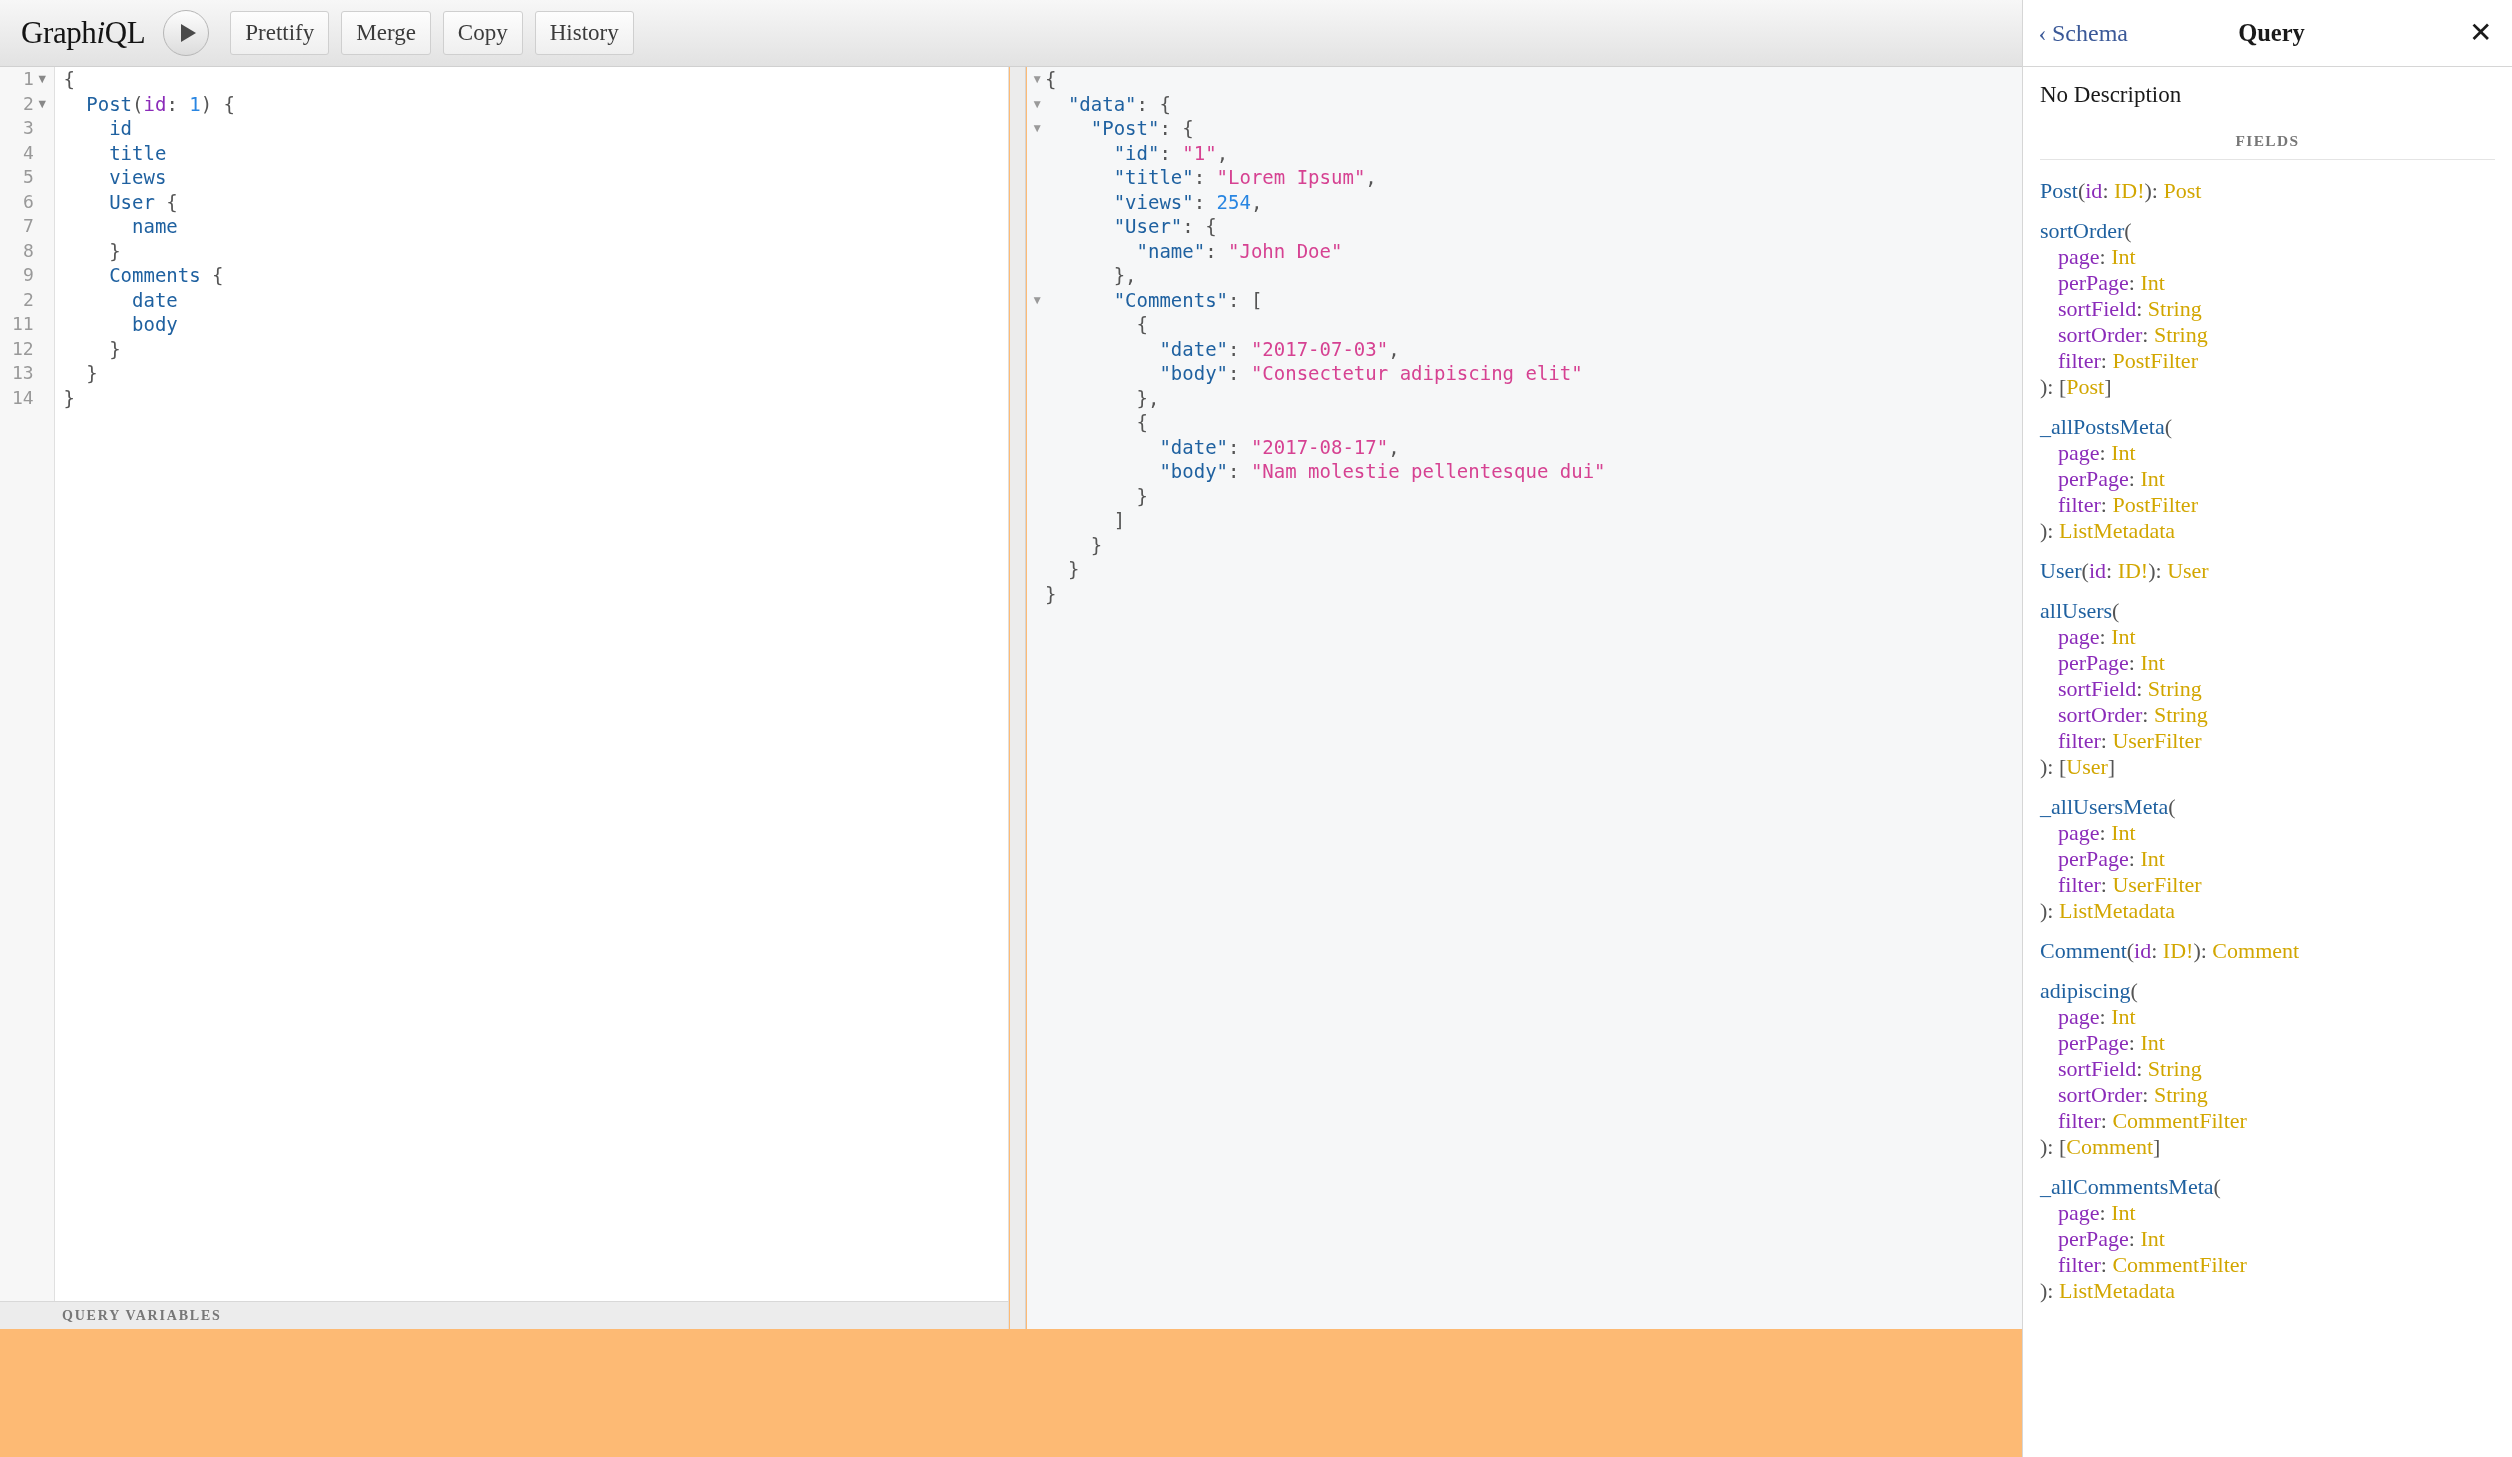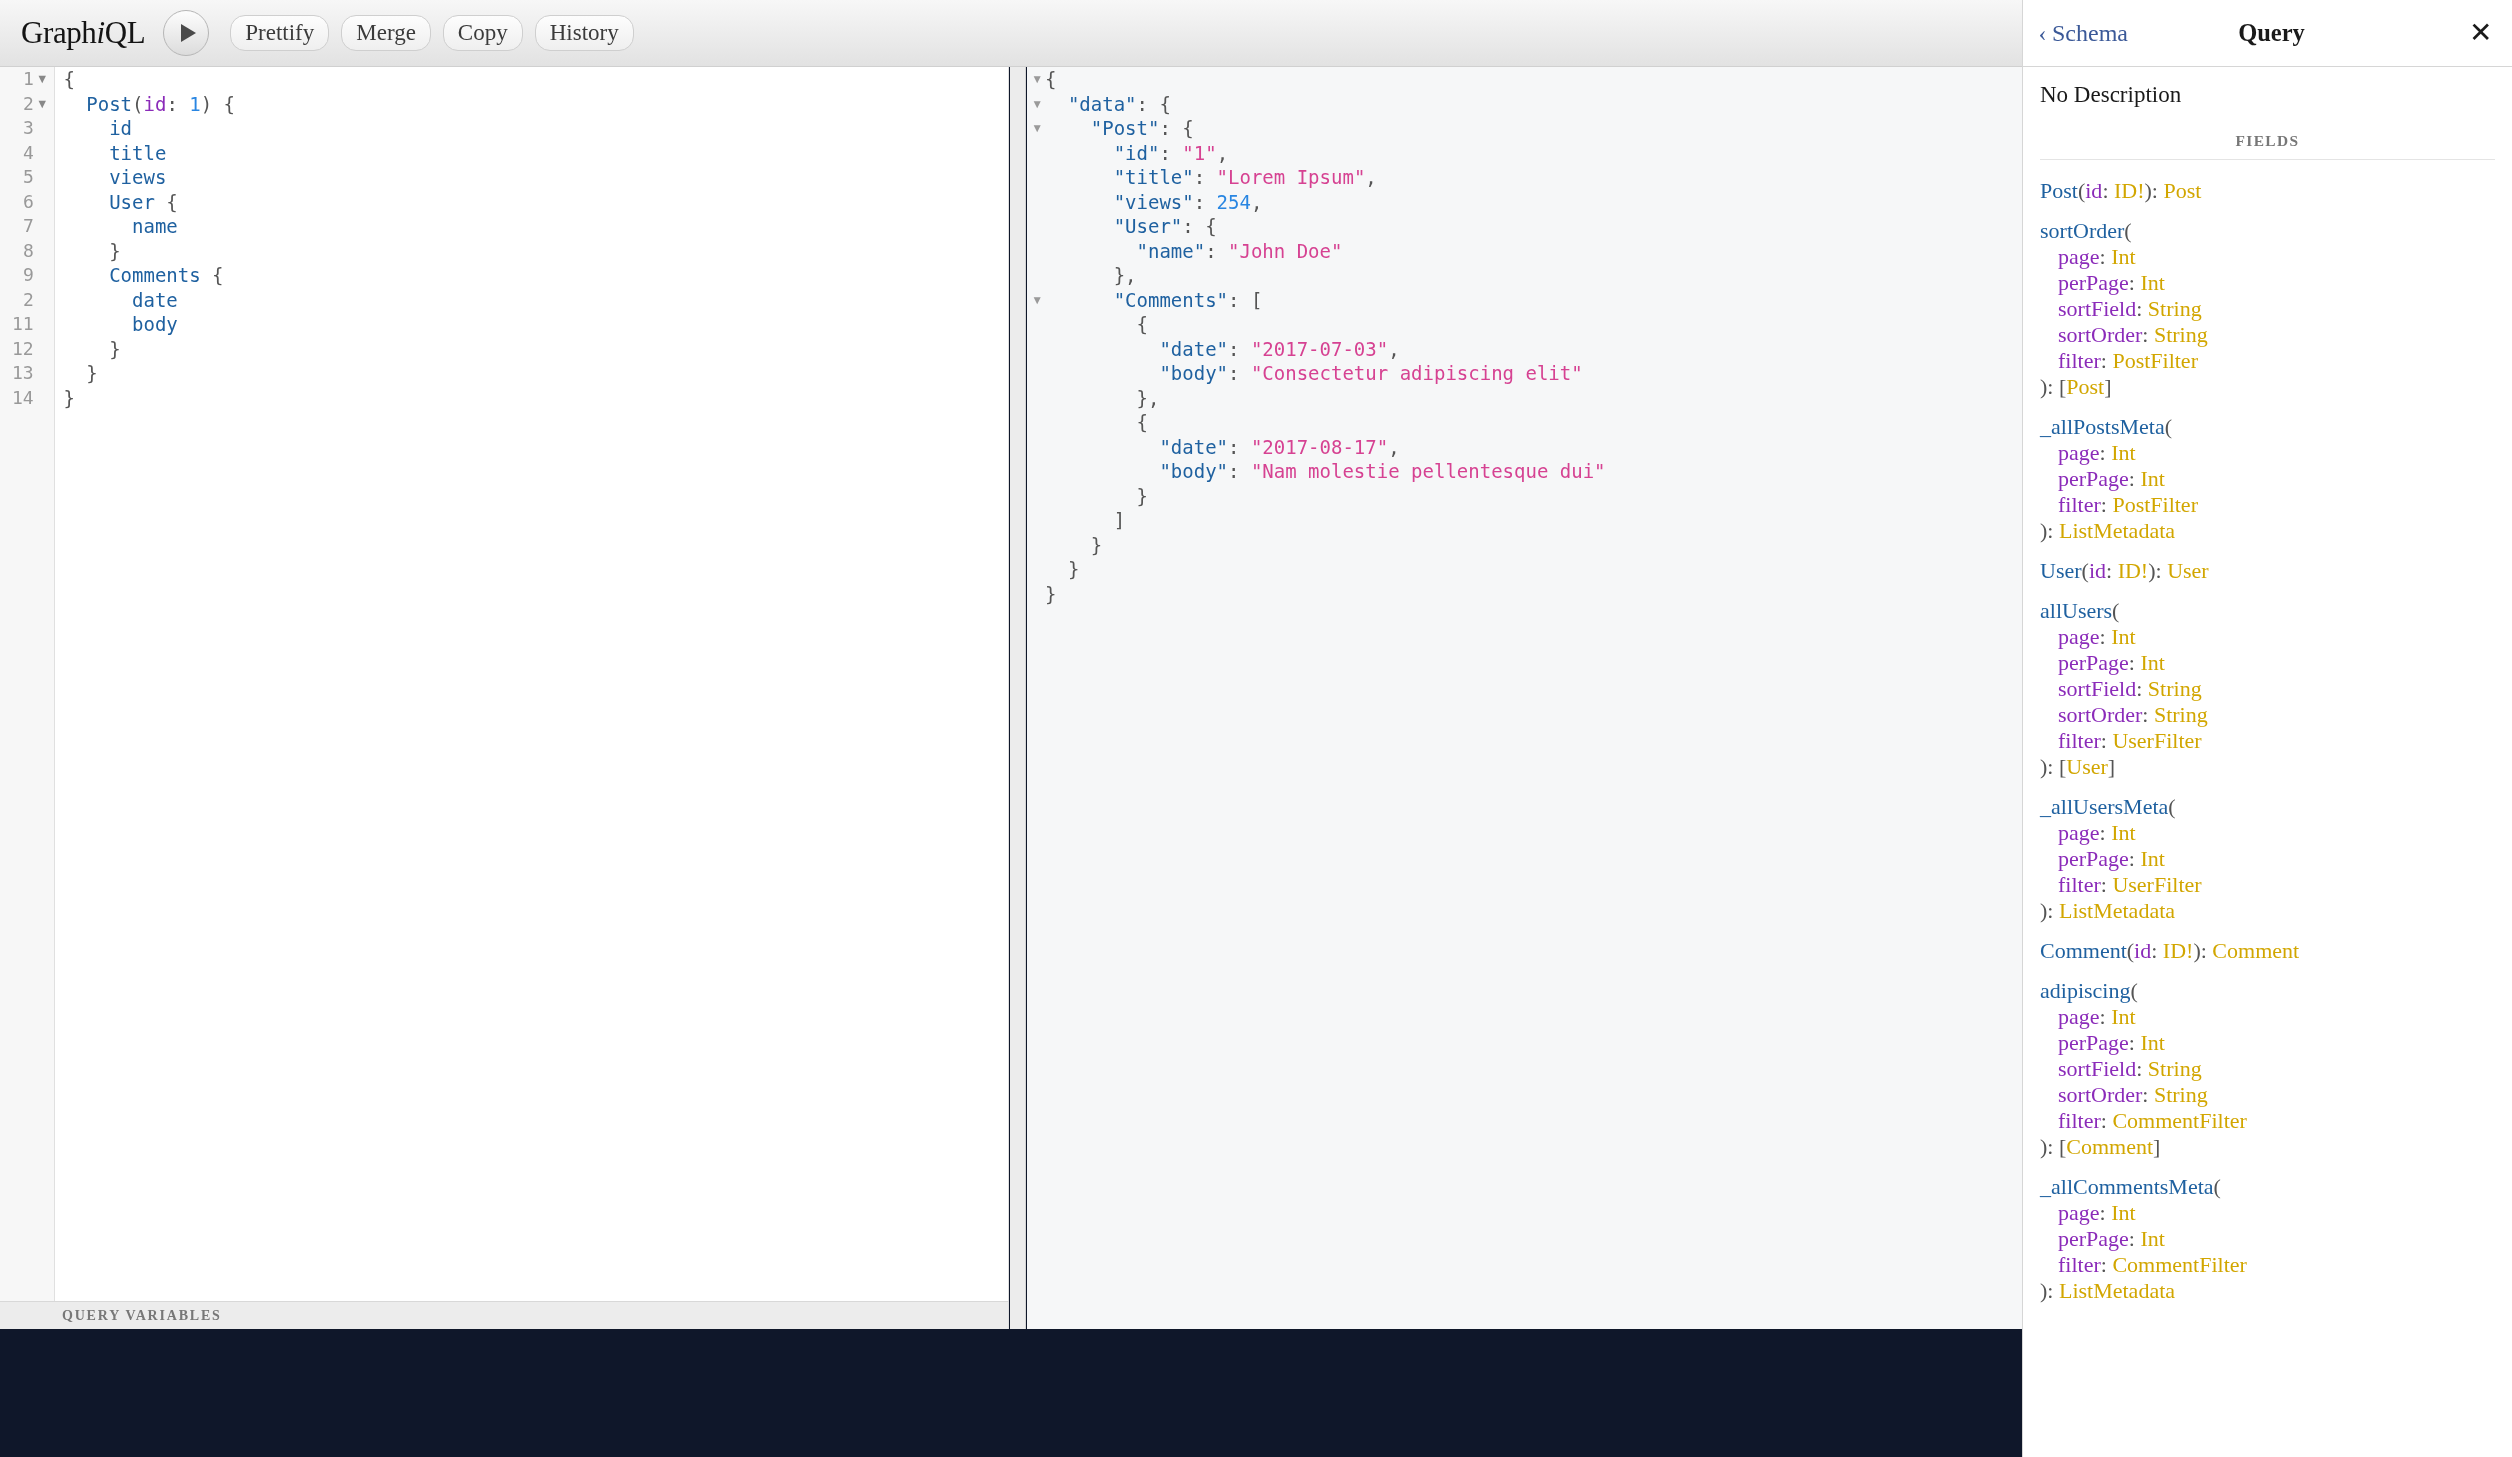--- a/index.html
+++ b/index.html
@@ -8,21 +8,21 @@
     width: 2512px;
     height: 1458px;
     background: #ffffff;
     font-family: "Liberation Serif", "DejaVu Serif", serif;
     overflow: hidden;
   }
   #app {
     position: relative;
     width: 2512px;
     height: 1458px;
-    background: #0f172a;
+    background: #fdba74;
   }
 
   
   .topbar {
     position: absolute;
     left: 0; top: 0;
     width: 2022px;
     height: 67px;
     background: linear-gradient(#f7f7f7, #e2e2e2);
     border-bottom: 0.7px solid #d0d0d0;
@@ -53,26 +53,26 @@
   }
   .exec-btn .tri {
     width: 0; height: 0;
     border-left: 15.4px solid #4a4a4a;
     border-top: 9px solid transparent;
     border-bottom: 9px solid transparent;
     margin-left: 4.2px;
   }
 
   .tb-btn {
-    height: 36px;
+    height: 44px;
     min-width: 67px;
     padding: 0 14px;
     background: linear-gradient(#fdfdfd, #efefef);
     border: 0.7px solid #cfcfcf;
-    border-radius: 15px;
+    border-radius: 3px;
     box-sizing: border-box;
     font-family: "Liberation Serif", "DejaVu Serif", serif;
     font-size: 23px;
     color: #3b3b3b;
     display: flex; align-items: center; justify-content: center;
     margin-right: 12px;
     cursor: pointer;
     white-space: nowrap;
   }
 

